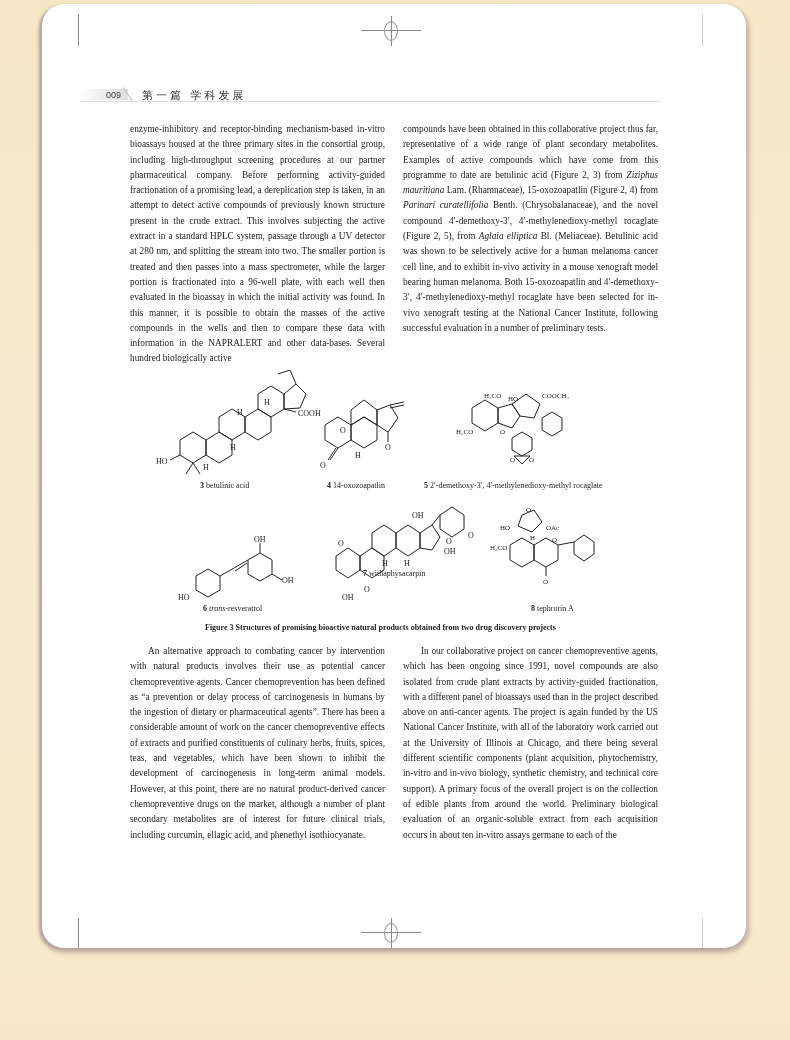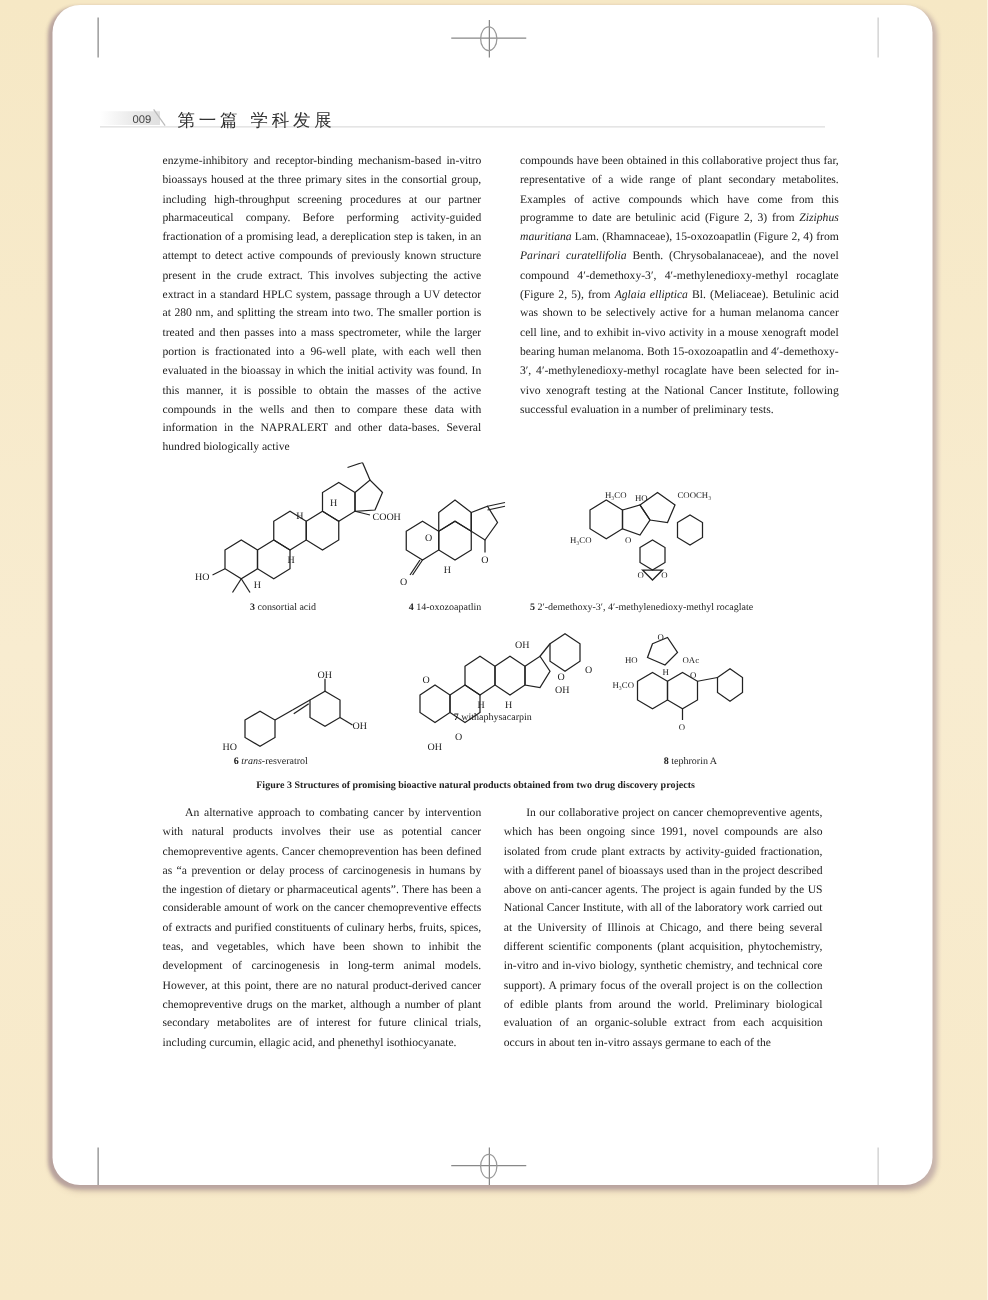--- a/index.html
+++ b/index.html
@@ -19,26 +19,26 @@
   .header-bar {
     position:absolute; left:80px; top:89px; width:580px; height:12px;
     border-bottom:1px solid #ddd;
   }
   .header-grey {
     position:absolute; left:80px; top:89px; width:48px; height:11px;
     background:linear-gradient(90deg,#fff 0%,#e8e8e8 60%,#e0e0e0 100%);
   }
   .page-num { position:absolute; left:106px; top:90px; font-family:"Liberation Sans", sans-serif; font-size:9px; color:#444; }
   .slash { position:absolute; left:127px; top:86px; width:1px; height:16px; background:#bbb; transform:rotate(-35deg); }
-  .part-title { position:absolute; left:142px; top:88px; font-family:"DejaVu Sans", sans-serif; font-size:14px; color:#333; letter-spacing:3px; }
+  .part-title { position:absolute; left:142px; top:88px; font-family:"DejaVu Sans", sans-serif; font-size:11px; color:#333; letter-spacing:3px; }
 
   .col { position:absolute; font-size:9.3px; line-height:15.3px; color:#222; text-align:justify; }
   .col p { margin:0; text-align-last:left; }
   .col-left-top { left:130px; top:122px; width:255px; }
-  .col-right-top { left:416px; top:122px; width:255px; }
+  .col-right-top { left:403px; top:122px; width:255px; }
   .col-left-bot { left:130px; top:644px; width:255px; }
   .col-right-bot { left:403px; top:644px; width:255px; }
   .indent { text-indent:18px; }
   i { font-style:italic; }
 
   .figure { position:absolute; }
   .caption { position:absolute; font-size:8px; color:#222; white-space:nowrap; }
   .caption b { font-weight:bold; }
   .fig-title { position:absolute; left:205px; top:623px; font-size:8px; font-weight:bold; color:#222; white-space:nowrap; }
   svg text { font-family:"Liberation Serif", serif; fill:#222; }
@@ -171,24 +171,24 @@
   </g>
   <text x="376" y="142" font-size="7" stroke="none">O</text>
   <text x="350" y="160" font-size="7" stroke="none">HO</text>
   <text x="396" y="160" font-size="7" stroke="none">OAc</text>
   <text x="380" y="170" font-size="7" stroke="none">H</text>
   <text x="340" y="180" font-size="7" stroke="none">H₃CO</text>
   <text x="402" y="172" font-size="7" stroke="none">O</text>
   <text x="393" y="214" font-size="7" stroke="none">O</text>
 </svg>
 
-<div class="caption" style="left:200px;top:481px;"><b>3</b> <span>consortial acid</span></div>
+<div class="caption" style="left:200px;top:481px;"><b>3</b> <span>betulinic acid</span></div>
 <div class="caption" style="left:327px;top:481px;"><b>4</b> <span>14-oxozoapatlin</span></div>
 <div class="caption" style="left:424px;top:481px;"><b>5</b> <span>2′-demethoxy-3′, 4′-methylenedioxy-methyl rocaglate</span></div>
-<div class="caption" style="left:187px;top:604px;"><b>6</b> <i>trans</i><span>-resveratrol</span></div>
+<div class="caption" style="left:203px;top:604px;"><b>6</b> <i>trans</i><span>-resveratrol</span></div>
 <div class="caption" style="left:363px;top:569px;"><b>7</b> <span>withaphysacarpin</span></div>
 <div class="caption" style="left:531px;top:604px;text-align:right;"><b>8</b> <span>tephrorin A</span></div>
 <div class="fig-title">Figure 3    Structures of promising bioactive natural products obtained from two drug discovery projects</div>
 
 <div class="col col-left-bot">
   <p class="indent">An alternative approach to combating cancer by intervention with natural products involves their use as potential cancer chemopreventive agents. Cancer chemoprevention has been defined as “a prevention or delay process of carcinogenesis in humans by the ingestion of dietary or pharmaceutical agents”. There has been a considerable amount of work on the cancer chemopreventive effects of extracts and purified constituents of culinary herbs, fruits, spices, teas, and vegetables, which have been shown to inhibit the development of carcinogenesis in long-term animal models. However, at this point, there are no natural product-derived cancer chemopreventive drugs on the market, although a number of plant secondary metabolites are of interest for future clinical trials, including curcumin, ellagic acid, and phenethyl isothiocyanate.</p>
 </div>
 <div class="col col-right-bot">
   <p class="indent">In our collaborative project on cancer chemopreventive agents, which has been ongoing since 1991, novel compounds are also isolated from crude plant extracts by activity-guided fractionation, with a different panel of bioassays used than in the project described above on anti-cancer agents. The project is again funded by the US National Cancer Institute, with all of the laboratory work carried out at the University of Illinois at Chicago, and there being several different scientific components (plant acquisition, phytochemistry, in-vitro and in-vivo biology, synthetic chemistry, and technical core support). A primary focus of the overall project is on the collection of edible plants from around the world. Preliminary biological evaluation of an organic-soluble extract from each acquisition occurs in about ten in-vitro assays germane to each of the</p>
 </div>

